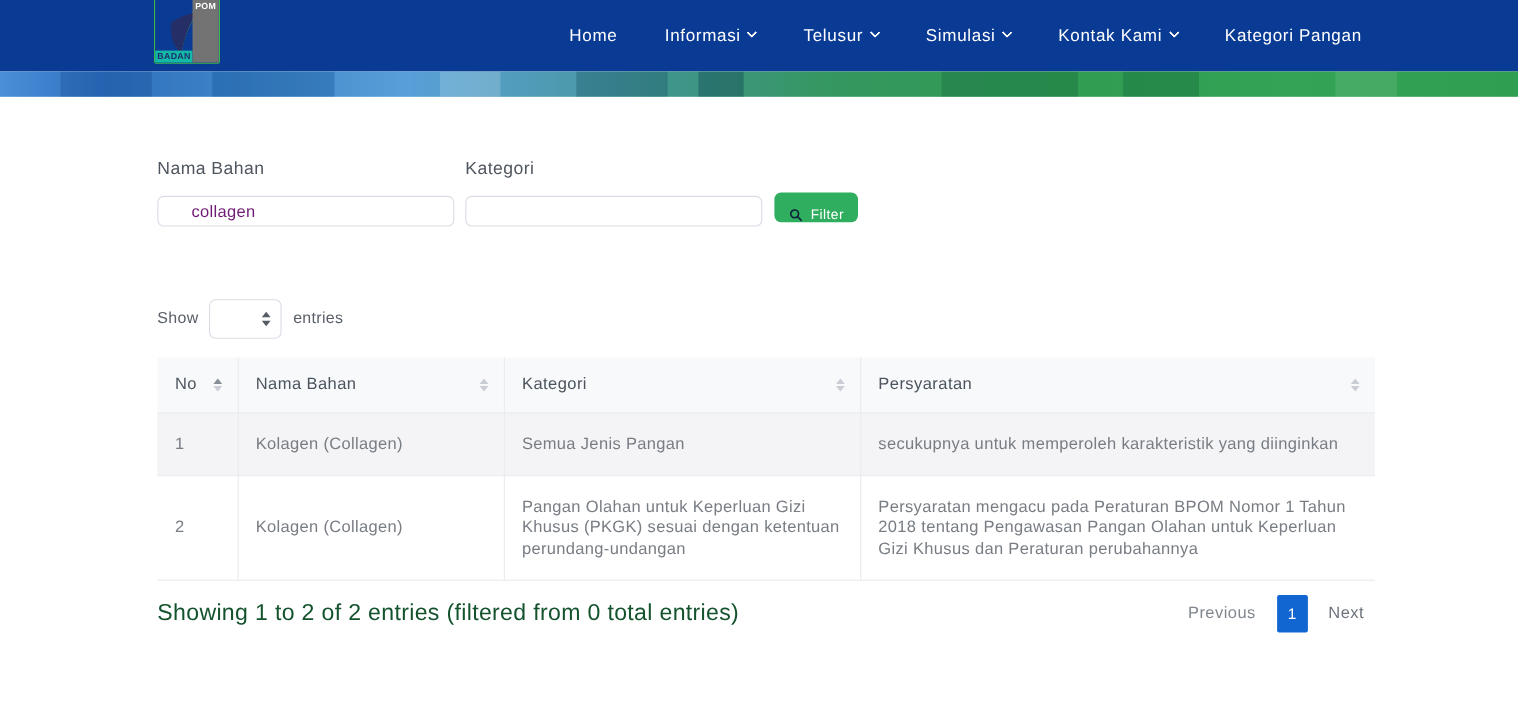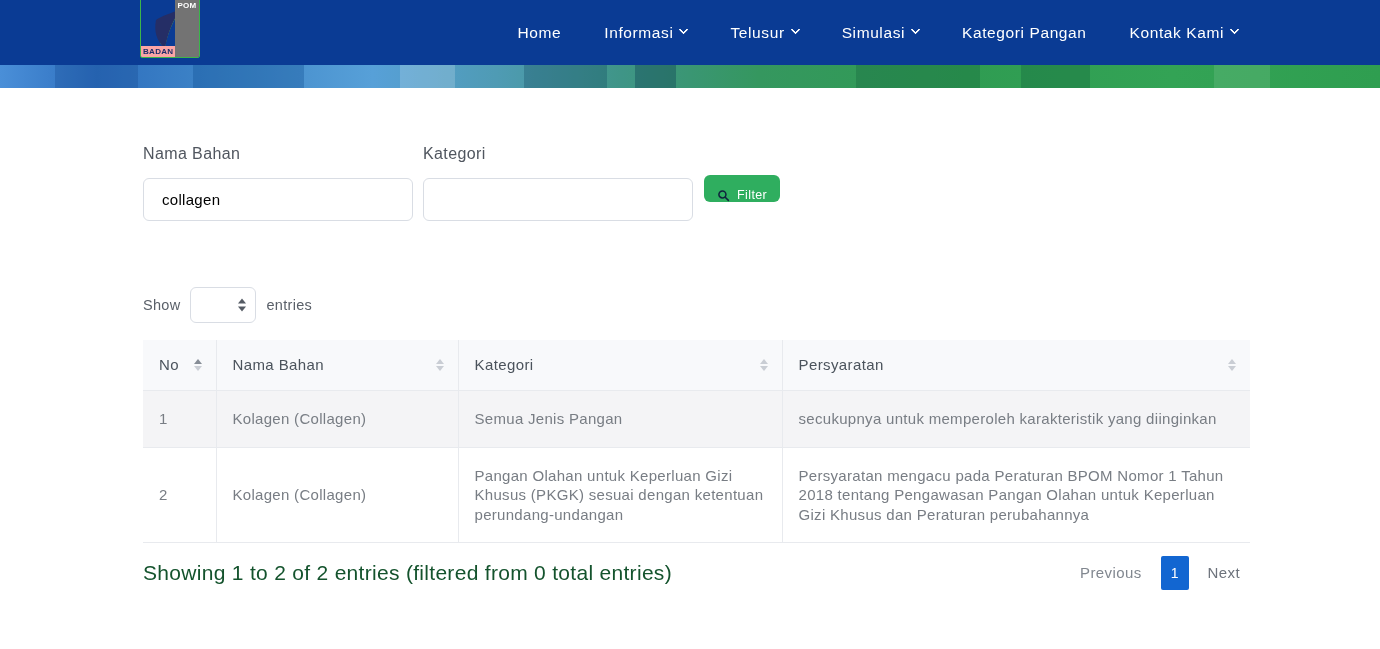--- a/index.html
+++ b/index.html
@@ -8,21 +8,21 @@
 
   
   .navbar { height: 65px; background: #0a3b94; display: flex; align-items: center;
     justify-content: space-between; padding: 0 142px 0 140px; }
   .brand { display: flex; align-items: center; gap: 8px; text-decoration: none; }
   .emblem { position: relative; width: 58px; height: 56px; flex: 0 0 auto; }
   .emblem svg { position: absolute; top: 2px; left: 8px; }
   .badge { position: absolute; left: 0; bottom: 3px; display: flex; font-size: 8px;
     font-weight: bold; letter-spacing: 0.3px; border: 1px solid #3cb54a; border-radius: 2px;
     overflow: hidden; line-height: 11px; }
-  .badge .b-left { background: #fca5a5; color: #1d2d6b; padding: 0 2px; margin-top: 48px; }
+  .badge .b-left { background: #14b8a6; color: #1d2d6b; padding: 0 2px; margin-top: 48px; }
   .badge .b-right { background: #737373; color: #ffffff; padding: 2px 2px; }
   .brand-text { display: flex; flex-direction: column; }
   .brand-title { color: #ffffff; font-size: 27px; font-weight: bold; letter-spacing: 0.5px;
     line-height: 30px; }
   .brand-sub { color: #e8ecf5; font-size: 10px; letter-spacing: 3.1px; margin-top: 2px; }
 
   .nav-menu { display: flex; align-items: center; gap: 43px; }
   .nav-item { color: #ffffff; font-size: 15.5px; letter-spacing: 0.6px; text-decoration: none;
     display: flex; align-items: center; gap: 7px; cursor: pointer; }
   .chev { width: 7px; height: 7px; border-right: 2px solid #ffffff; border-bottom: 2px solid #ffffff;
@@ -34,22 +34,22 @@
       #4f9bb4 36%, #3f9587 45%, #35975f 55%, #2f9c52 70%, #33a355 85%, #2f9e50 100%); }
   .banner .blot { position: absolute; top: 0; height: 100%; }
 
   
   .content { width: 1107px; margin-left: 143px; }
 
   .filter-form { display: flex; align-items: flex-start; margin-top: 57px; }
   .field { display: flex; flex-direction: column; width: 270px; }
   .field + .field { margin-left: 10px; }
   .field label { font-size: 16px; color: #50565f; letter-spacing: 0.4px; margin-bottom: 15px; }
-  .field input { height: 43px; border: 1px solid #d9dde4; border-radius: 6px; padding: 0 18px;
-    font-size: 15px; color: #000000; font-family: "Liberation Sans", sans-serif; outline: none;
+  .field input { height: 28px; border: 1px solid #d9dde4; border-radius: 6px; padding: 0 30px;
+    font-size: 15px; color: #701a75; font-family: "Liberation Sans", sans-serif; outline: none;
     letter-spacing: 0.3px; }
   .btn-filter { margin-left: 11px; margin-top: 30px; height: 27px; padding: 0 13px;
     background: #2fae5f; border: none; border-radius: 6px; color: #ffffff; font-size: 12.5px;
     letter-spacing: 0.4px; display: flex; align-items: flex-end; gap: 7px; cursor: pointer;
     font-family: "Liberation Sans", sans-serif; }
 
   .length-row { display: flex; align-items: center; margin-top: 66px; font-size: 14.5px;
     color: #5a6069; letter-spacing: 0.3px; }
   .length-select { position: relative; width: 66px; height: 36px; margin: 0 10px; }
   .length-select select { width: 100%; height: 100%; border: 1px solid #d9dde4; border-radius: 6px;
@@ -125,25 +125,25 @@
     </a>
     <a class="nav-item">
       <span>Telusur</span>
       <span class="chev"></span>
     </a>
     <a class="nav-item">
       <span>Simulasi</span>
       <span class="chev"></span>
     </a>
     <a class="nav-item">
+      <span>Kontak Kami</span>
+      <span class="chev"></span>
+    </a>
+    <a class="nav-item">
       <span>Kategori Pangan</span>
-    </a>
-    <a class="nav-item">
-      <span>Kontak Kami</span>
-      <span class="chev"></span>
     </a>
   </div>
 </div>
 
 <div class="banner">
   <div class="blot" style="left:4%;  width:6%;  background:rgba(10,60,130,0.25);"></div>
   <div class="blot" style="left:14%; width:8%;  background:rgba(6,70,140,0.30);"></div>
   <div class="blot" style="left:29%; width:4%;  background:rgba(255,255,255,0.18);"></div>
   <div class="blot" style="left:38%; width:6%;  background:rgba(10,60,90,0.28);"></div>
   <div class="blot" style="left:46%; width:3%;  background:rgba(8,55,80,0.35);"></div>

